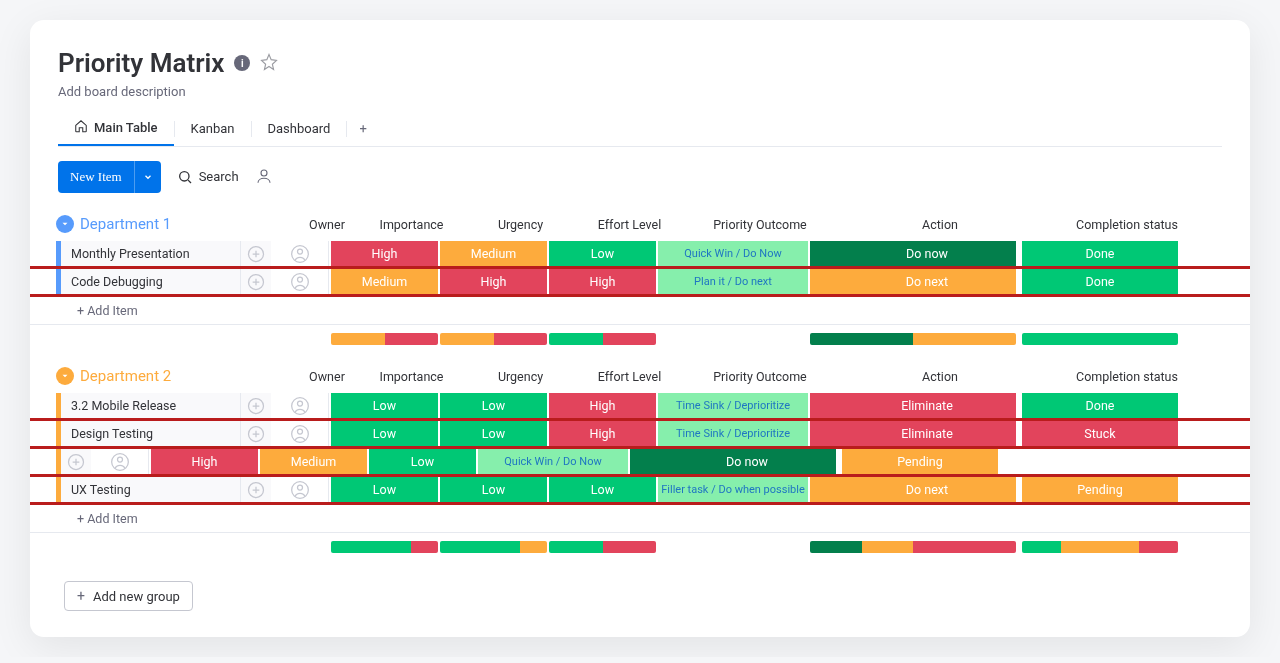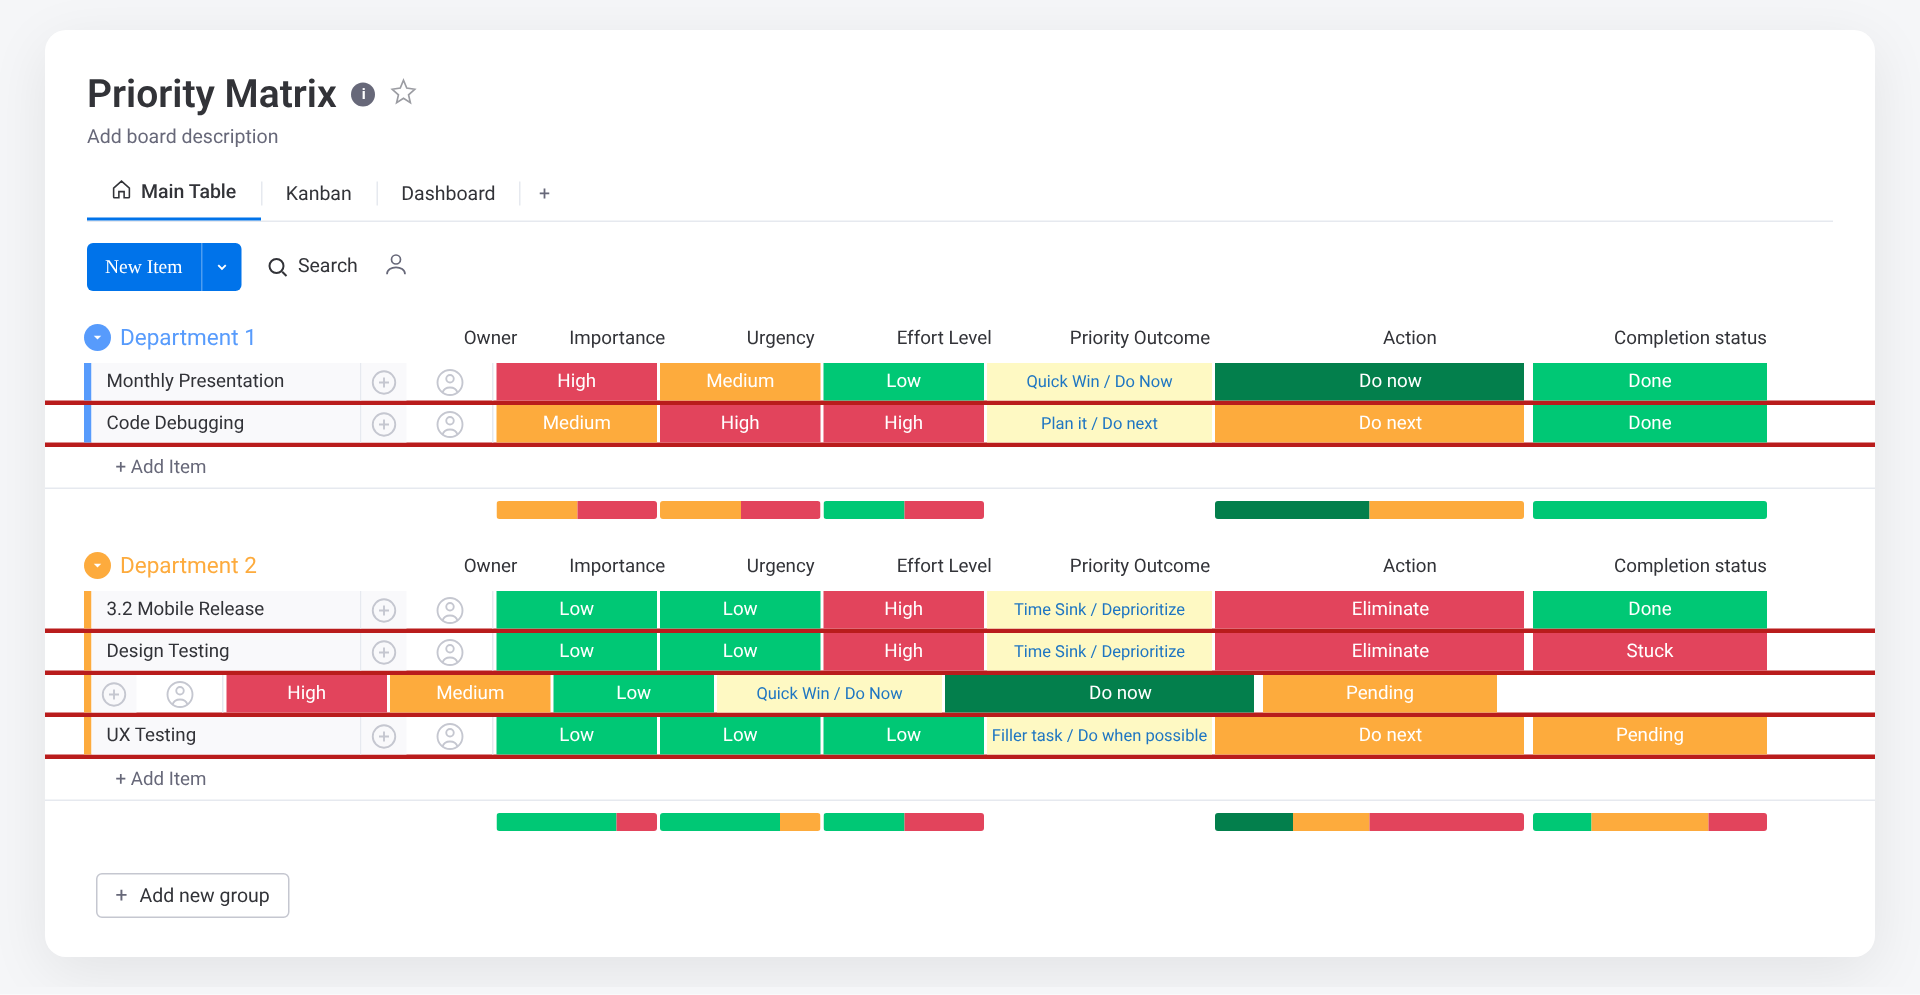--- a/index.html
+++ b/index.html
@@ -49,21 +49,21 @@
   .col-status  { flex:0 0 156px; margin-left:6px; }
   .row { display:flex; align-items:stretch; height:28px; border-bottom:3px solid #b91c1c; }
   .row:first-of-type { border-top:1px solid #e6e9ef; }
   .color-bar { width:5px; flex:0 0 5px; margin-left:26px; }
   .item-name { flex:0 0 180px; padding:0 10px; display:flex; align-items:center; font-size:12.5px; background:#f9f9fb; border-right:1px solid #e6e9ef; }
   .item-add { flex:0 0 30px; display:flex; align-items:center; justify-content:center; background:#f9f9fb; }
   .owner-cell { flex:0 0 58px; display:flex; align-items:center; justify-content:center; border-right:1px solid #e6e9ef; }
   .circ-icon svg { width:20px; height:20px; stroke:#c5c7d0; fill:none; stroke-width:1.5; }
   .status-cell { display:flex; align-items:center; justify-content:center; color:#fff; font-size:12.5px; margin-left:2px; }
   .status-label  { flex:0 0 107px; }
-  .status-priority { flex:0 0 150px; background:#fef9c3; color:#1f76c2; font-size:11px; }
+  .status-priority { flex:0 0 150px; background:#86efac; color:#1f76c2; font-size:11px; }
   .status-action { flex:0 0 206px;padding-left:28px; }
   .status-comp   { flex:0 0 156px; margin-left:6px; }
   .add-row { display:flex; align-items:center; height:28px; border-bottom:1px solid #e6e9ef; }
   .add-row .txt { flex:1; padding-left:16px; color:#676879; font-size:12.5px; }
   .summary-row { display:flex; margin-top:8px; margin-bottom:4px; }
   .summary-spacer { flex:0 0 299px; }
   .summary-cell { flex:0 0 107px; height:12px; margin-left:2px; display:flex; border-radius:2px; overflow:hidden; }
   .summary-cell.action { flex:0 0 206px; }
   .summary-cell.comp { flex:0 0 156px; margin-left:6px; }
   .summary-cell.priority { flex:0 0 150px; visibility:hidden; }

